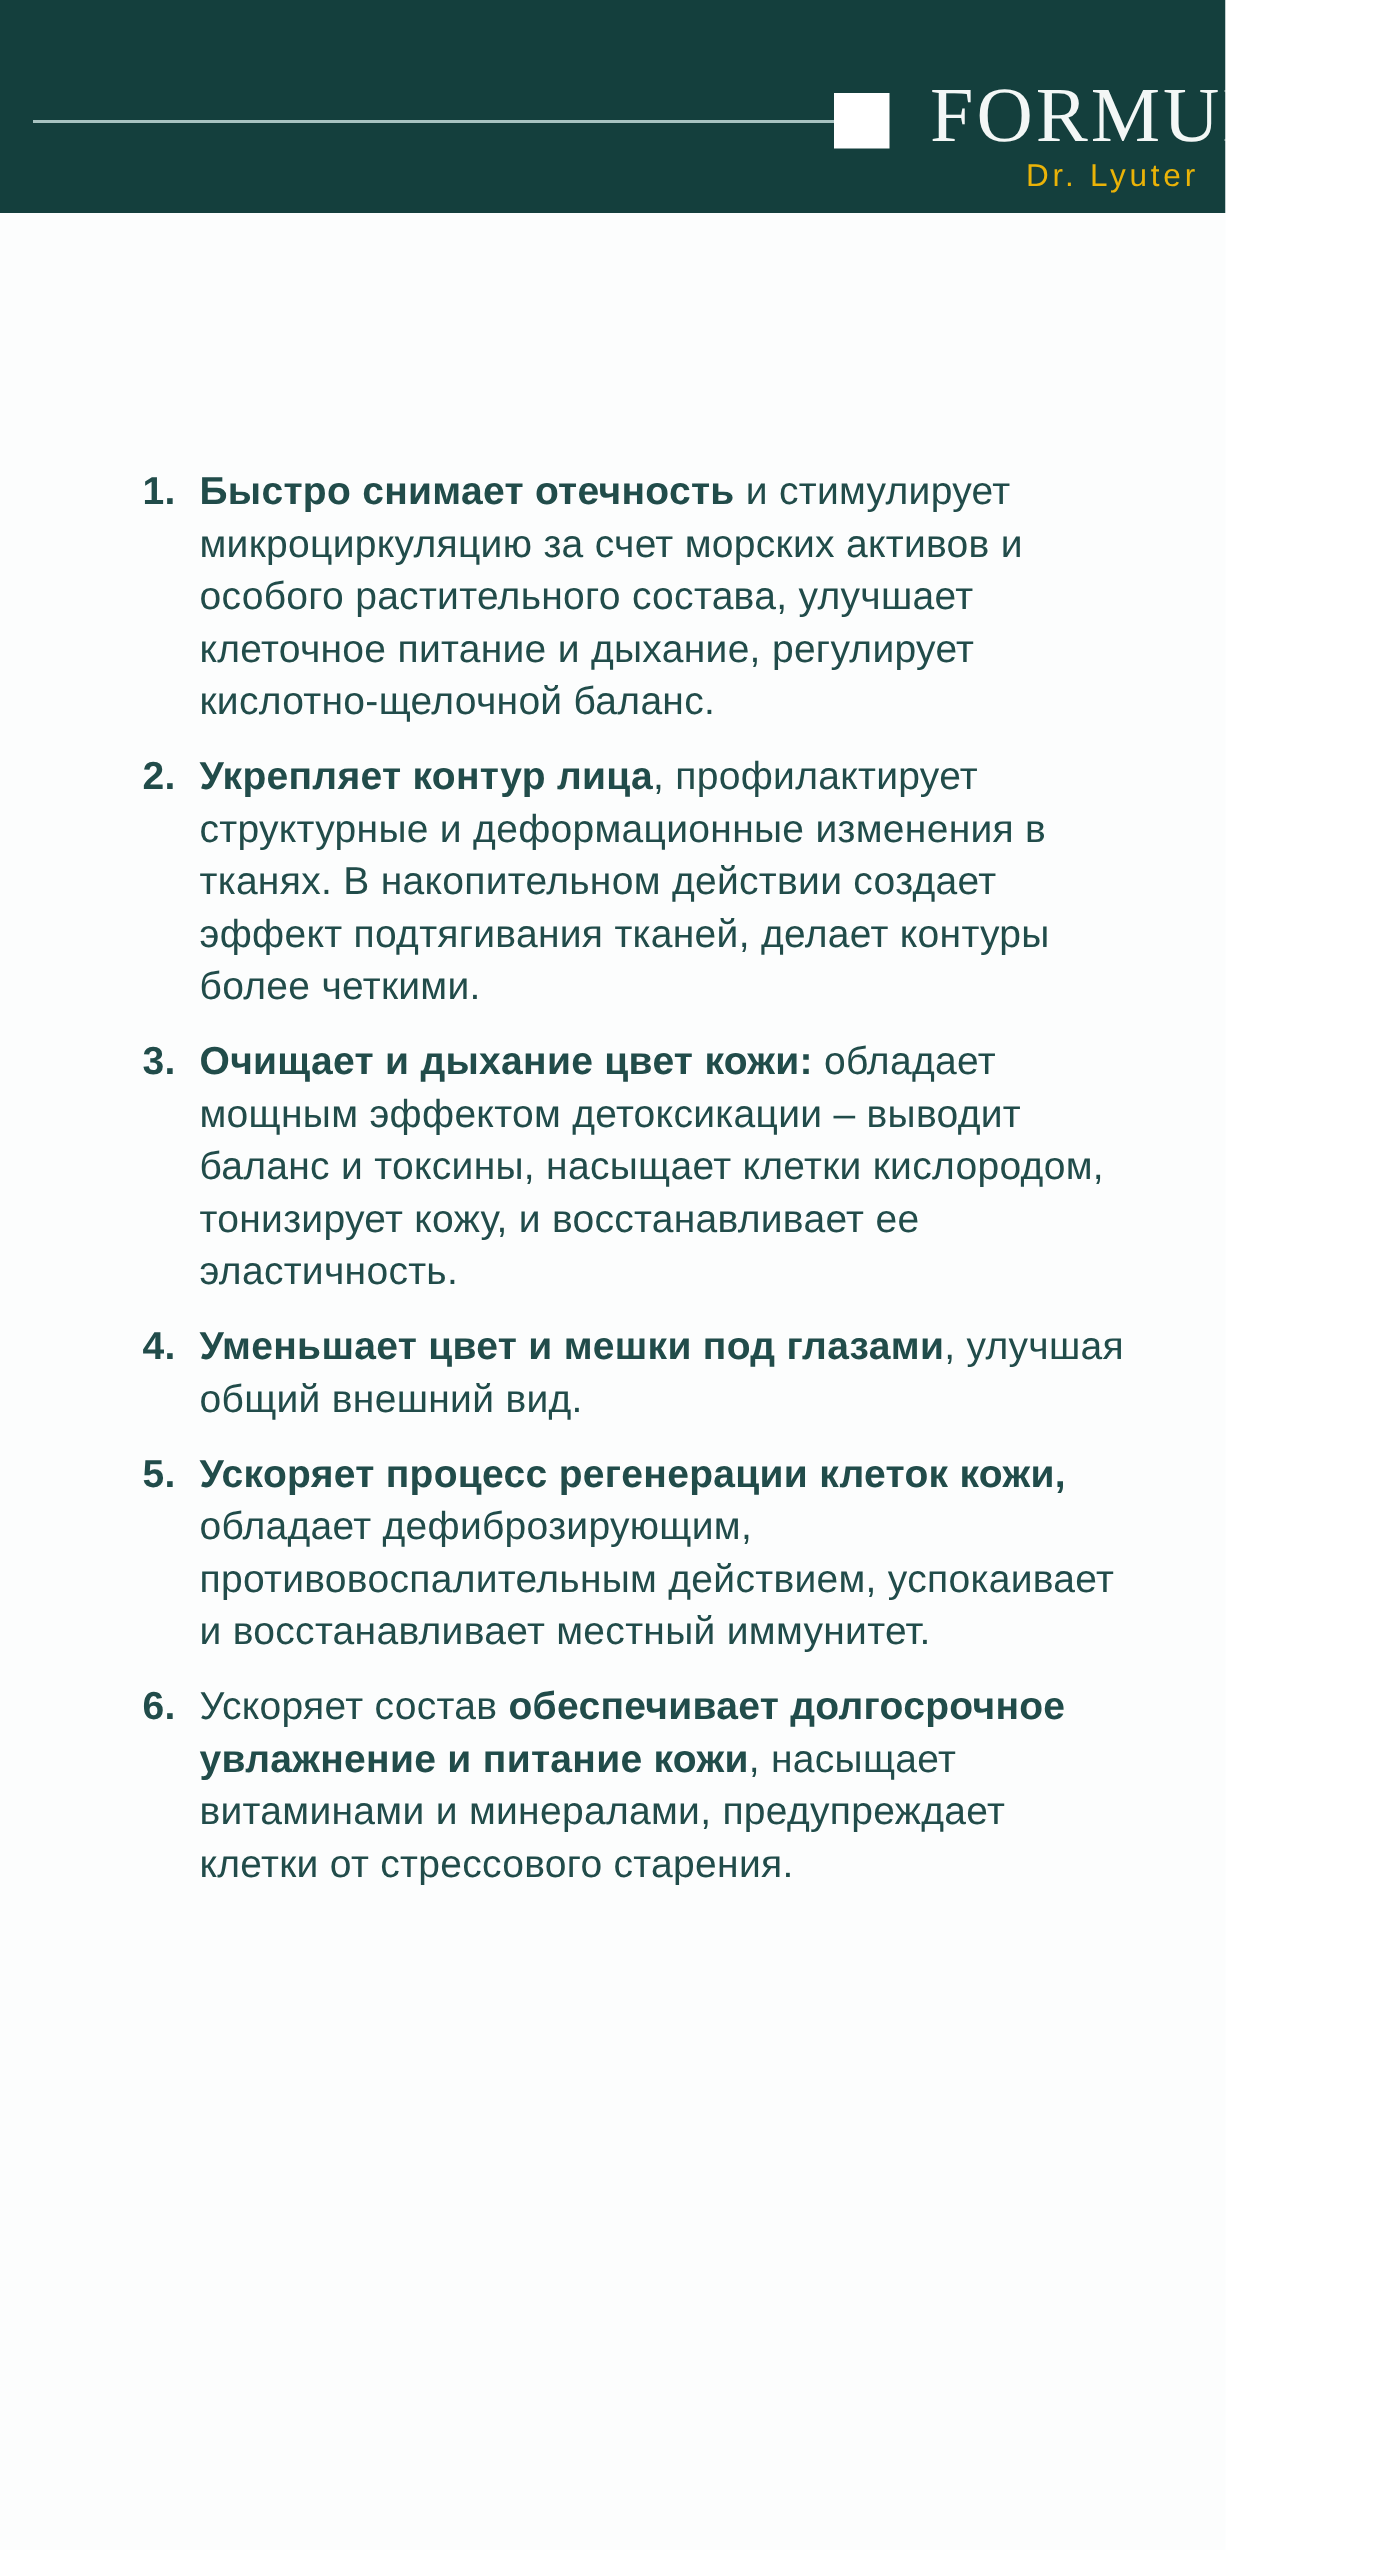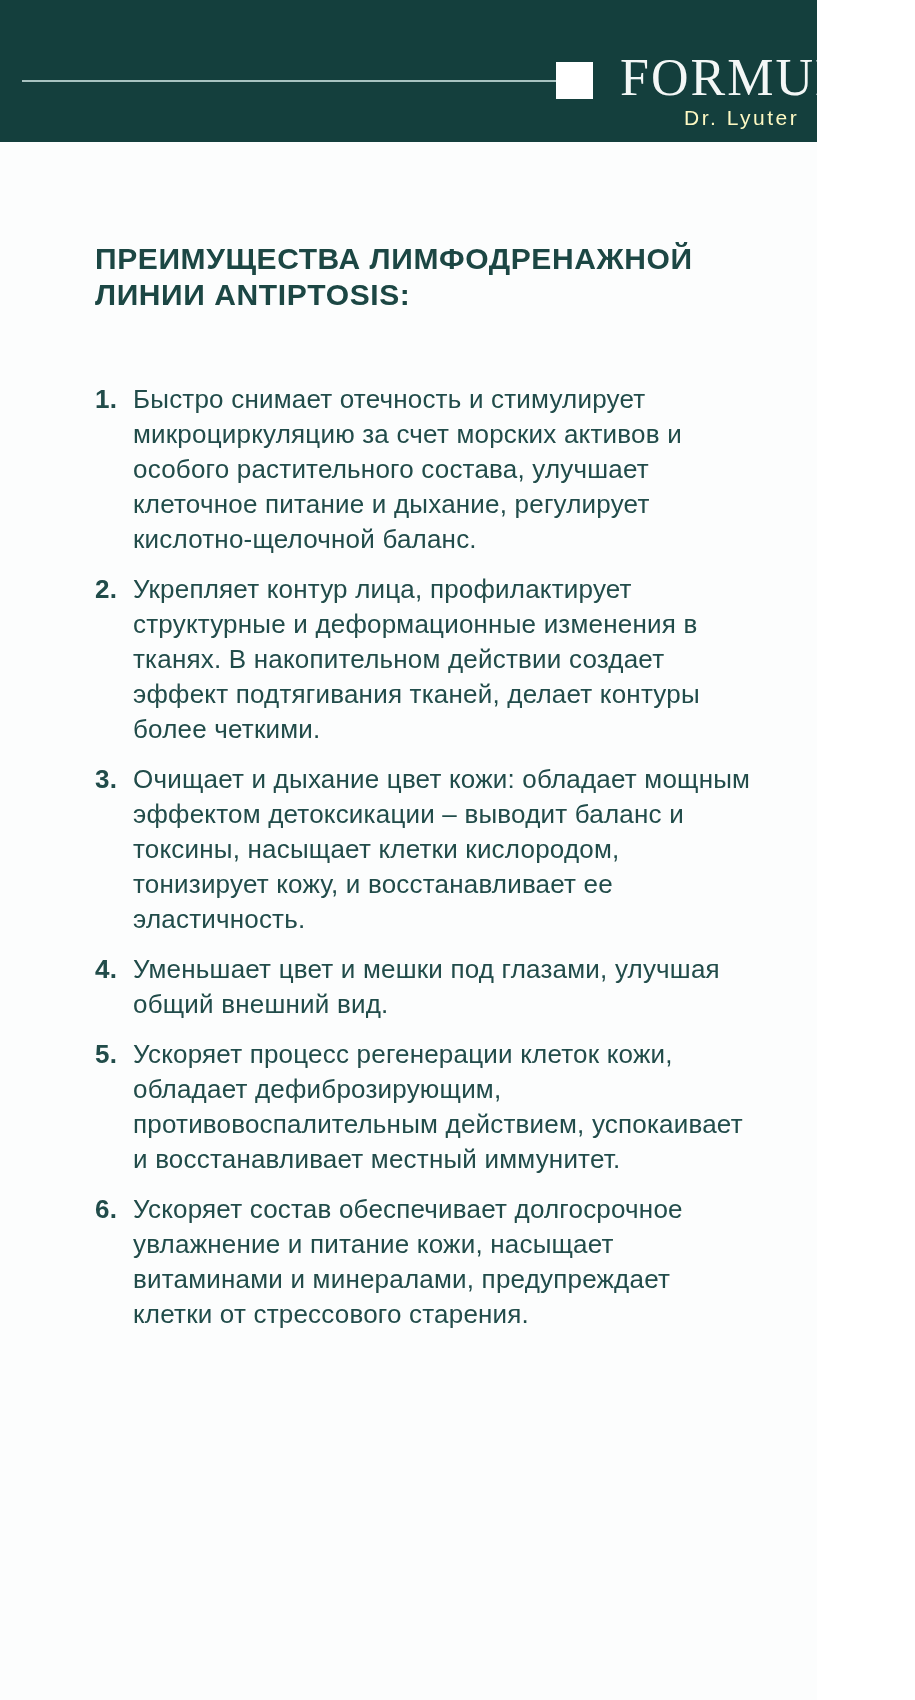--- a/index.html
+++ b/index.html
@@ -45,21 +45,21 @@
     letter-spacing: 2px;
     color: #f3f7f6;
     white-space: nowrap;
   }
   .brand-sub {
     position: absolute;
     left: 684px;
     top: 106px;
     font-size: 21px;
     letter-spacing: 2.5px;
-    color: #fef9c3;
+    color: #eab308;
     white-space: nowrap;
   }
 
   
   .content {
     padding: 99px 0 0 95px;
   }
   .title {
     margin: 0;
     color: #1c4744;
@@ -86,39 +86,35 @@
   }
   .benefit-number {
     flex: none;
     width: 38px;
     font-weight: 700;
   }
   .benefit-text {
     flex: 1;
     max-width: 620px;
   }
-  .seg-bold { font-weight: 400; }
+  .seg-bold { font-weight: 700; }
 </style>
 </head>
 <body>
 
 <div class="page">
 
   <header class="header">
     <div class="header-rule"></div>
     <div class="brand-square"></div>
     <div class="brand-name">FORMULA</div>
     <div class="brand-sub">Dr. Lyuter</div>
   </header>
 
   <main class="content">
-    <h1 class="title">
-      <span class="title-line">ПРЕИМУЩЕСТВА ЛИМФОДРЕНАЖНОЙ</span>
-      <span class="title-line">ЛИНИИ ANTIPTOSIS:</span>
-    </h1>
 
     <ol class="benefits">
         <li class="benefit">
           <span class="benefit-number">1.</span>
           <span class="benefit-text"><span class="seg seg-bold">Быстро снимает отечность</span><span class="seg"> и стимулирует микроциркуляцию за счет морских активов и особого растительного состава, улучшает клеточное питание и дыхание, регулирует кислотно-щелочной баланс.</span></span>
         </li>
         <li class="benefit">
           <span class="benefit-number">2.</span>
           <span class="benefit-text"><span class="seg seg-bold">Укрепляет контур лица</span><span class="seg">, профилактирует структурные и деформационные изменения в тканях. В накопительном действии создает эффект подтягивания тканей, делает контуры более четкими.</span></span>
         </li>

